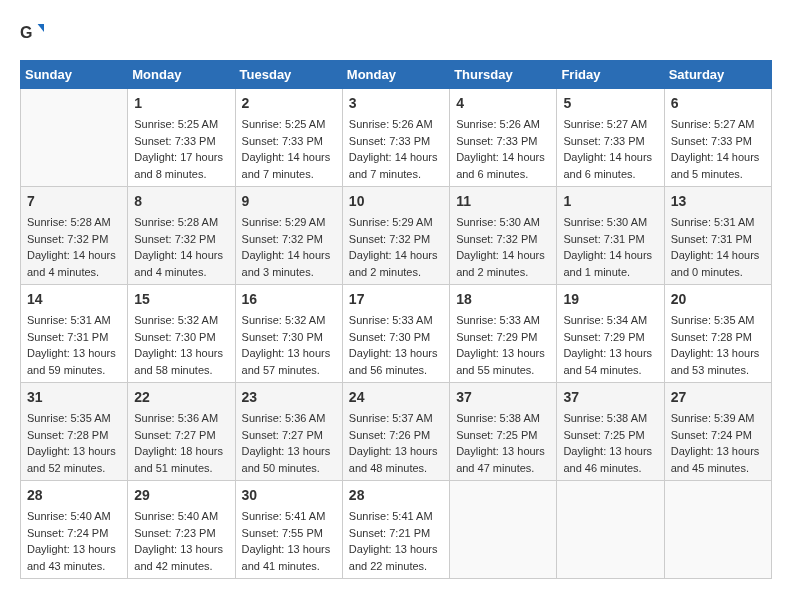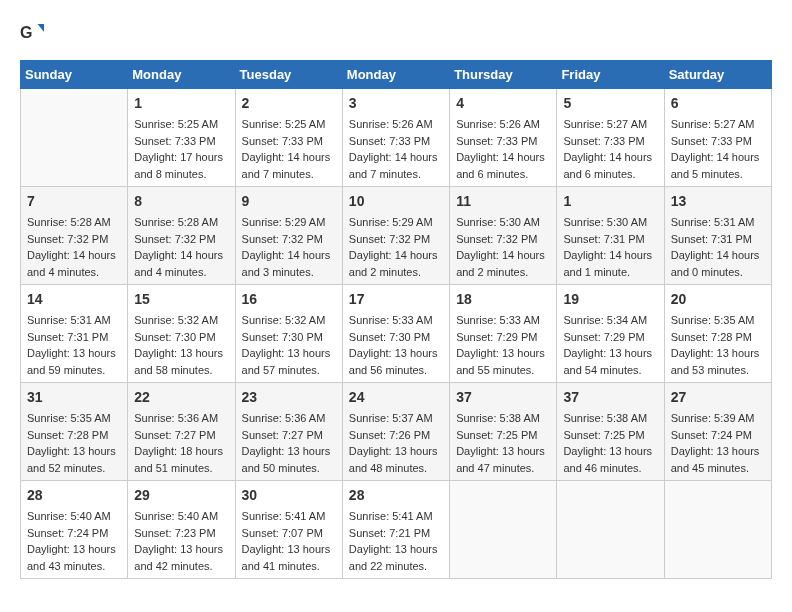--- a/index.html
+++ b/index.html
@@ -214,21 +214,21 @@
         </td>
       </tr>
       <tr>
         <td>
           <div class="cell-content"><span class="date-num">28</span><span>Sunrise: 5:40 AM</span><br><span>Sunset: 7:24 PM</span><br><span>Daylight: 13 hours and 43 minutes.</span></div>
         </td>
         <td>
           <div class="cell-content"><span class="date-num">29</span><span>Sunrise: 5:40 AM</span><br><span>Sunset: 7:23 PM</span><br><span>Daylight: 13 hours and 42 minutes.</span></div>
         </td>
         <td>
-          <div class="cell-content"><span class="date-num">30</span><span>Sunrise: 5:41 AM</span><br><span>Sunset: 7:07 PM</span><br><span>Daylight: 13 hours and 41 minutes.</span></div>
+          <div class="cell-content"><span class="date-num">30</span><span>Sunrise: 5:41 AM</span><br><span>Sunset: 7:55 PM</span><br><span>Daylight: 13 hours and 41 minutes.</span></div>
         </td>
         <td>
           <div class="cell-content"><span class="date-num">28</span><span>Sunrise: 5:41 AM</span><br><span>Sunset: 7:21 PM</span><br><span>Daylight: 13 hours and 22 minutes.</span></div>
         </td>
         <td class="empty-cell"></td>
         <td class="empty-cell"></td>
         <td class="empty-cell"></td>
       </tr>
     </tbody>
 </table>

